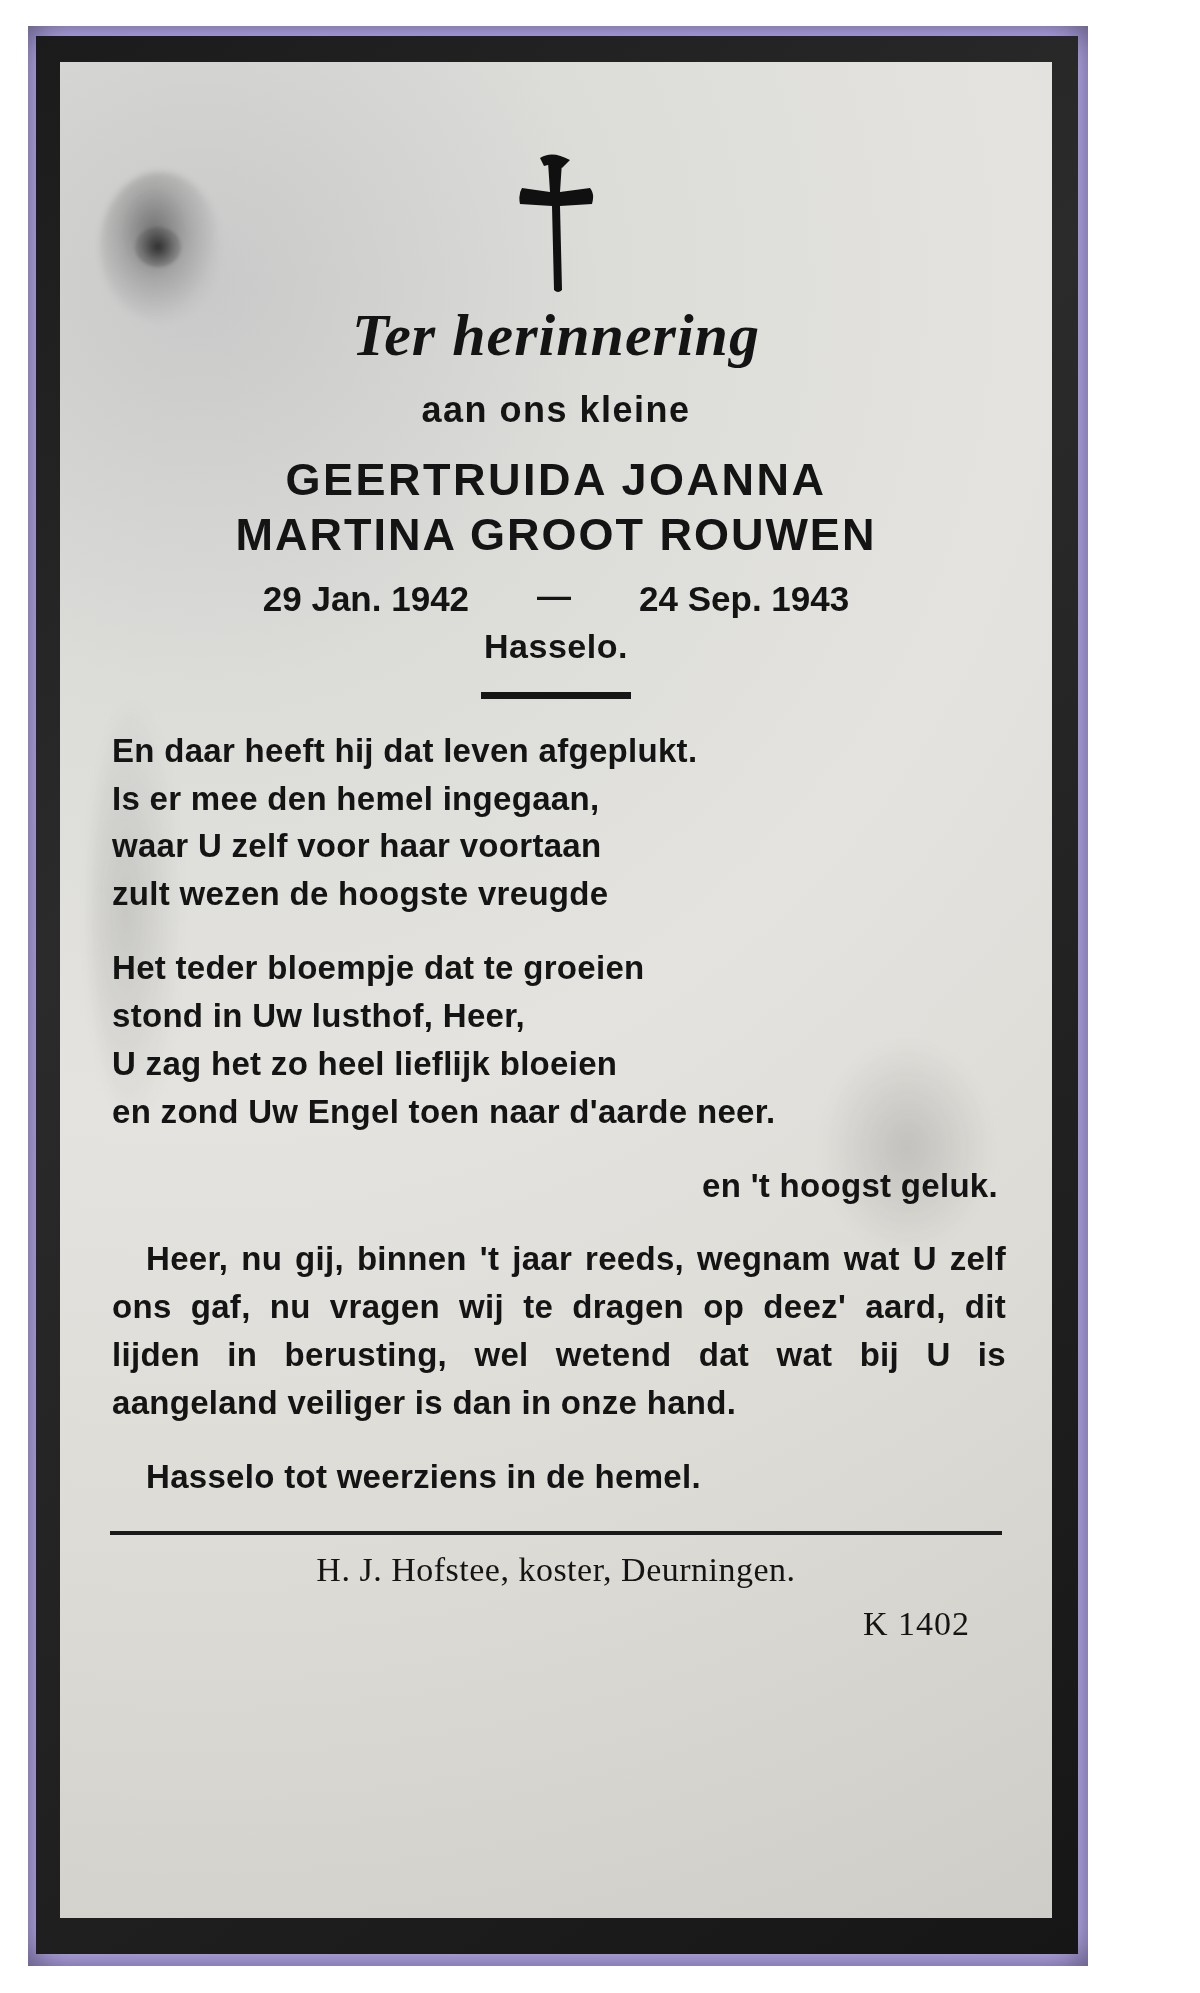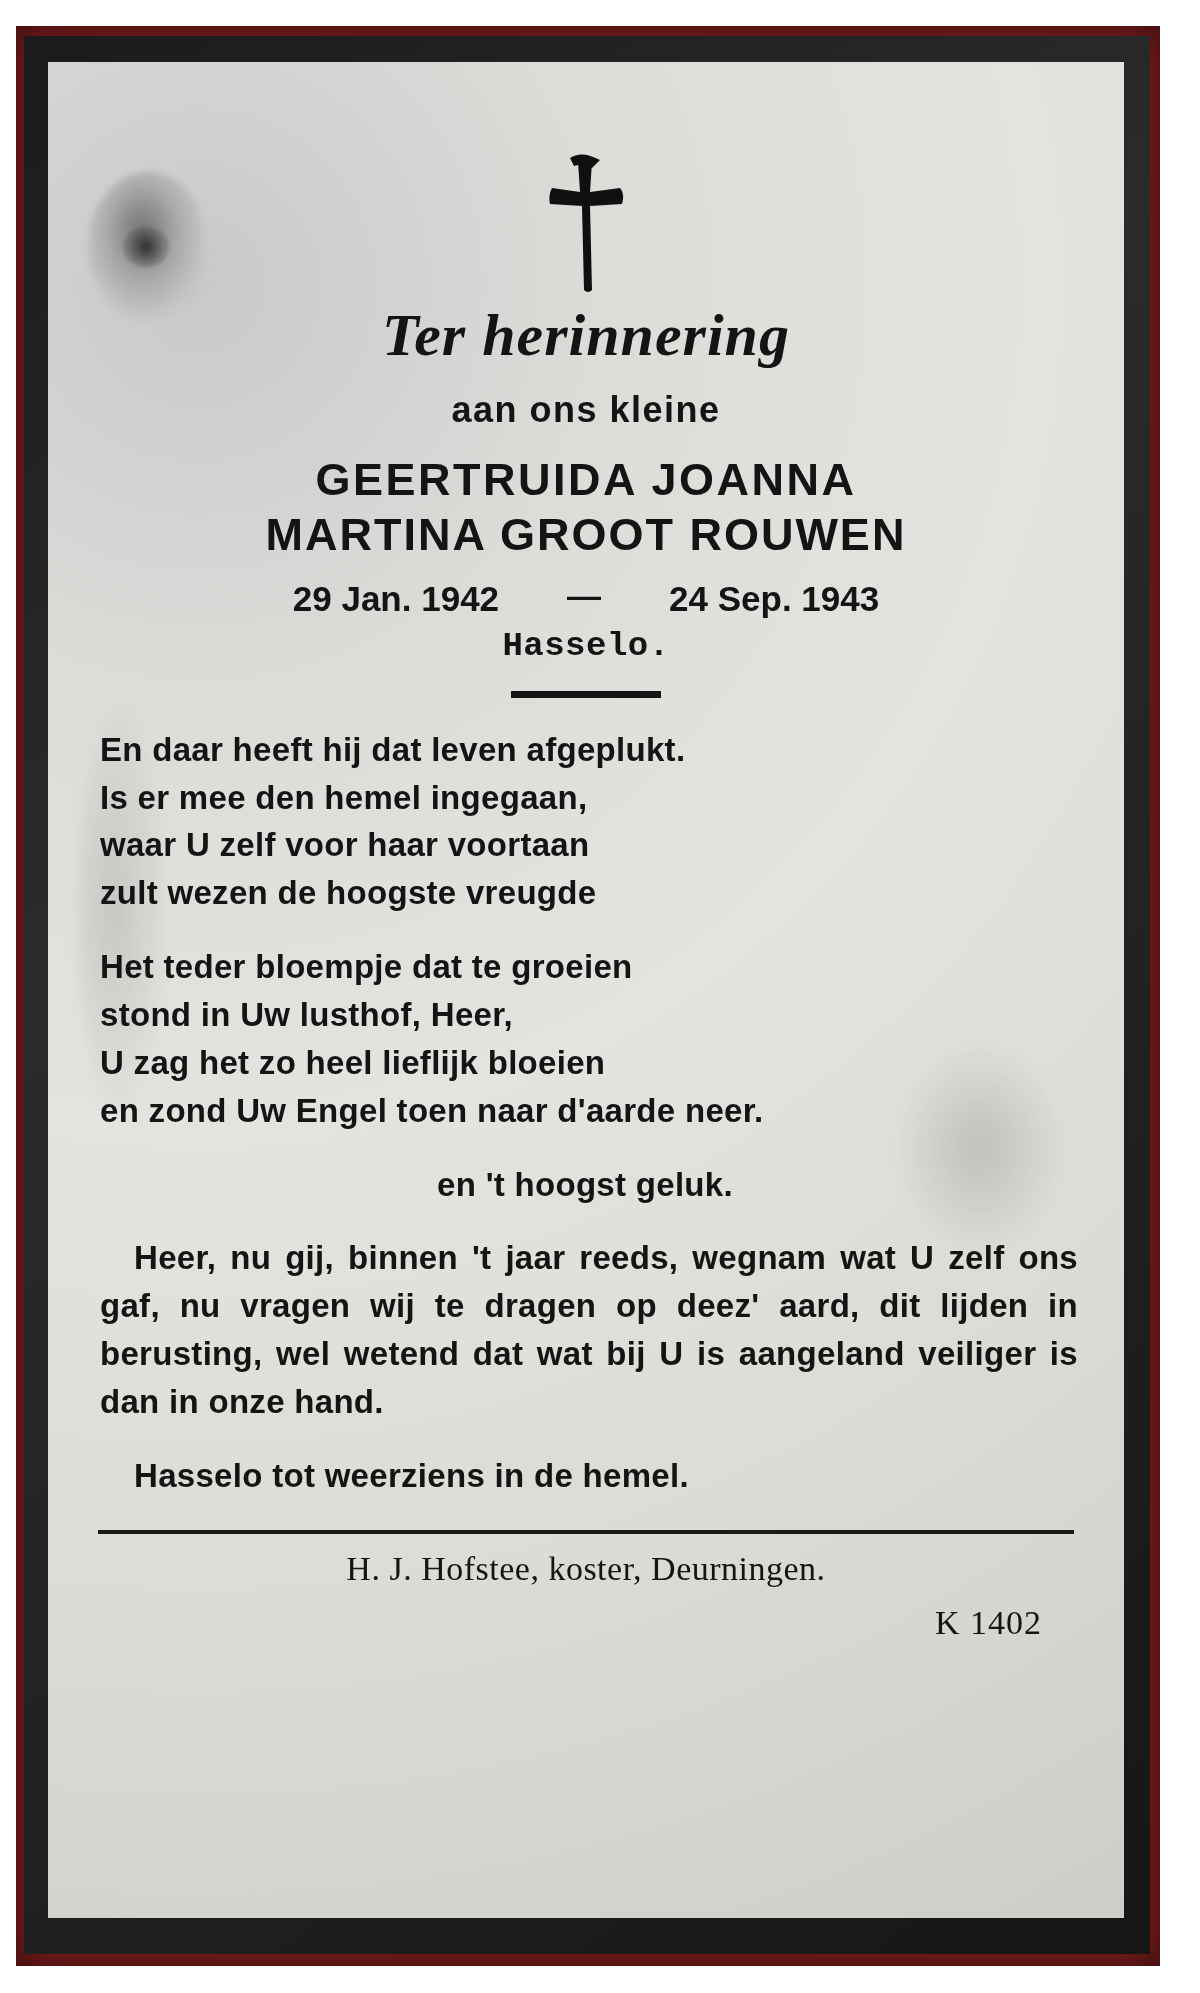--- a/index.html
+++ b/index.html
@@ -10,25 +10,25 @@
   body {
     width: 1200px;
     height: 1993px;
     font-family: "Liberation Sans", sans-serif;
     overflow: hidden;
   }
 
   
   .card-photo {
     position: absolute;
-    left: 16px;
+    left: 28px;
     top: 26px;
-    width: 1144px;
+    width: 1060px;
     height: 1940px;
-    background: #7f1d1d;
+    background: #c4b5fd;
     box-shadow: inset 0 0 40px rgba(0,0,0,0.6);
   }
 
   
   .card-border {
     position: absolute;
     left: 8px;
     top: 10px;
     right: 10px;
     bottom: 12px;
@@ -124,42 +124,41 @@
     align-items: baseline;
     gap: 68px;
   }
   .dates .dash { font-size: 34px; position: relative; top: -4px; }
 
   .place {
     font-size: 34px;
     font-weight: bold;
     margin-top: 8px;
     letter-spacing: 0.5px;
-    font-family: Liberation Mono, monospace;
   }
 
   .rule-short {
     width: 150px;
     height: 7px;
     background: #151515;
     margin: 26px auto 0 auto;
   }
 
   .verse {
     text-align: left;
     font-size: 33px;
     font-weight: bold;
     line-height: 1.45;
     margin-top: 28px;
     padding-left: 12px;
     letter-spacing: 0.3px;
   }
   .verse p { margin: 0 0 26px 0; }
   .verse p:last-child { margin-bottom: 0; }
-  .verse .indent-right { text-align: center; padding-right: 14px; }
+  .verse .indent-right { text-align: right; padding-right: 14px; }
   .verse .para-justify {
     text-align: justify;
     text-indent: 34px;
     padding-right: 6px;
   }
   .verse .closing { text-indent: 34px; }
 
   .rule-long {
     height: 4px;
     background: #1a1a1a;

